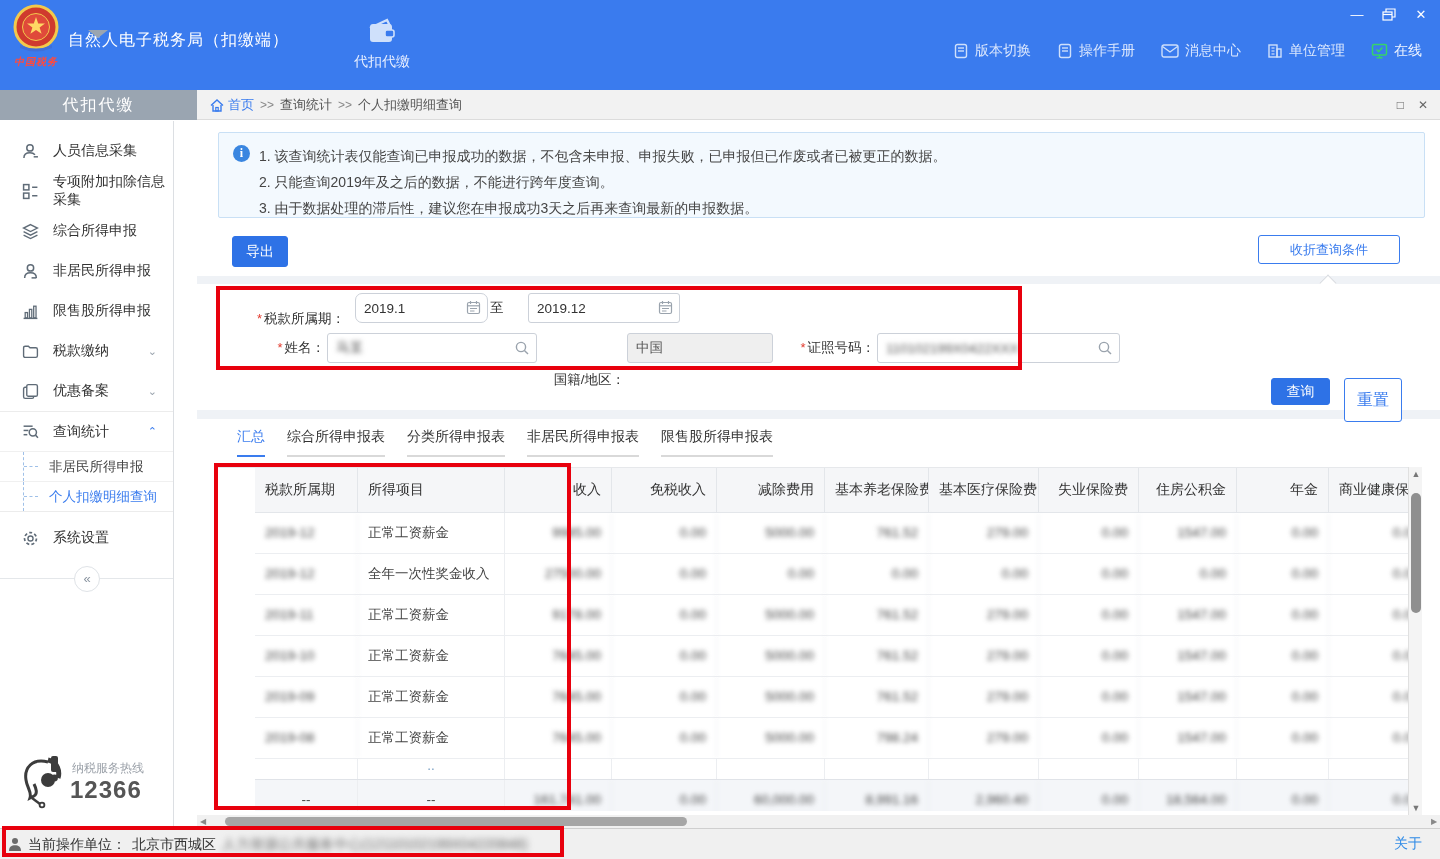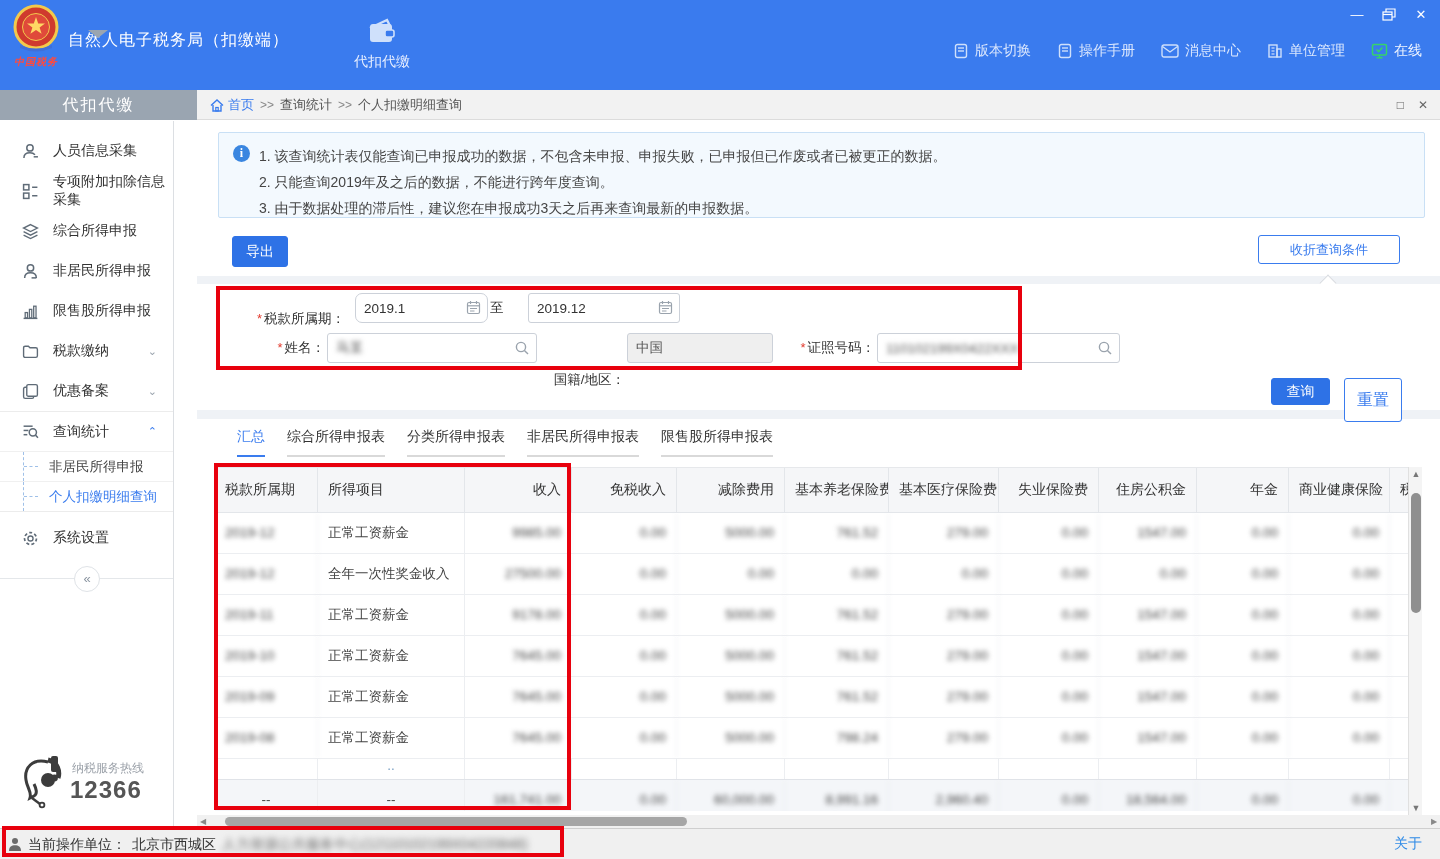--- a/index.html
+++ b/index.html
@@ -77,21 +77,21 @@
   .query-btn { position:absolute; left:1271px; top:378px; width:59px; height:27px; }
   .reset-btn { position:absolute; left:1344px; top:378px; width:58px; height:44px; font-size:16px; }
 
   
   .tabs { position:absolute; left:237px; top:428px; display:flex; gap:22px; }
   .tab { font-size:14px; color:#333; padding-bottom:9px; border-bottom:2px solid #d9d9d9; cursor:pointer; white-space:nowrap; }
   .tab.active { color:#3a7cee; border-bottom-color:#3a7cee; }
 
   
   .table-wrap { position:absolute; left:215px; top:467px; width:1193px; height:344px; overflow:hidden; background:#fff; border-top:1px solid #e6e8eb; }
-  .t-row { display:flex; border-bottom:1px solid #eceef1; }
+  .t-row { display:flex; border-bottom:1px solid #eceef1;margin-left:40px; }
   .t-cell { flex:0 0 auto; border-right:1px solid #eceef1; padding:0 10px; white-space:nowrap; overflow:hidden; font-size:13.5px; }
   .t-head { background:#f5f6f8; border-bottom:1px solid #e3e6ea; }
   .t-head .t-cell { line-height:43px; height:44px; color:#333; font-size:14px; border-right:1px solid #e3e6ea; }
   .t-body .t-cell { line-height:39px; height:40px; color:#444; }
   .t-partial { height:20px; overflow:hidden; border-bottom:none; }
   .t-partial .t-cell { height:20px; line-height:14px; color:#7aa0c4; text-align:center; border-right:1px solid #eceef1; }
   .t-sum { background:#f4f6f9; border-top:1px solid #e0e3e8; }
   .t-sum .t-cell { line-height:39px; height:40px; color:#444; }
   .al-r { text-align:right; }
   .al-c { text-align:center; }

